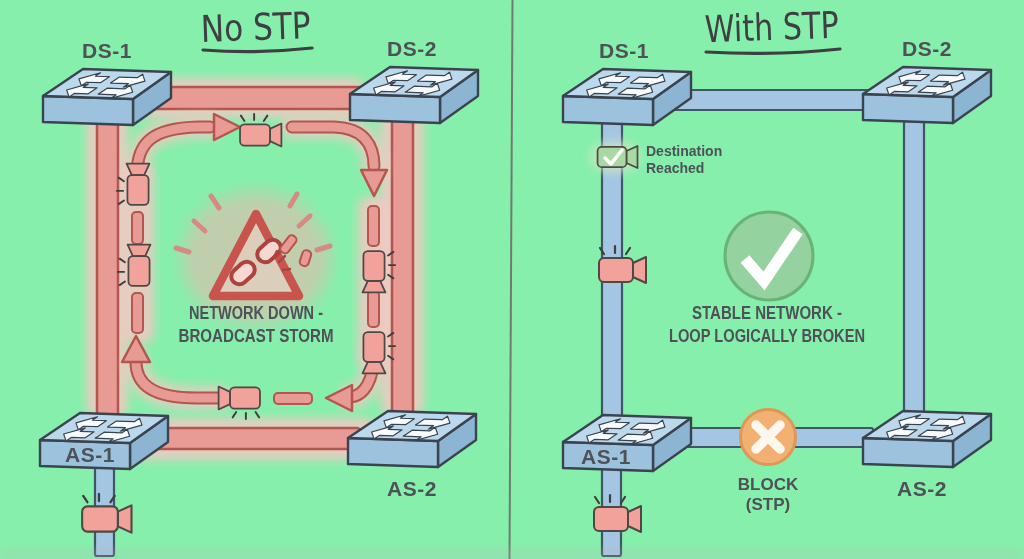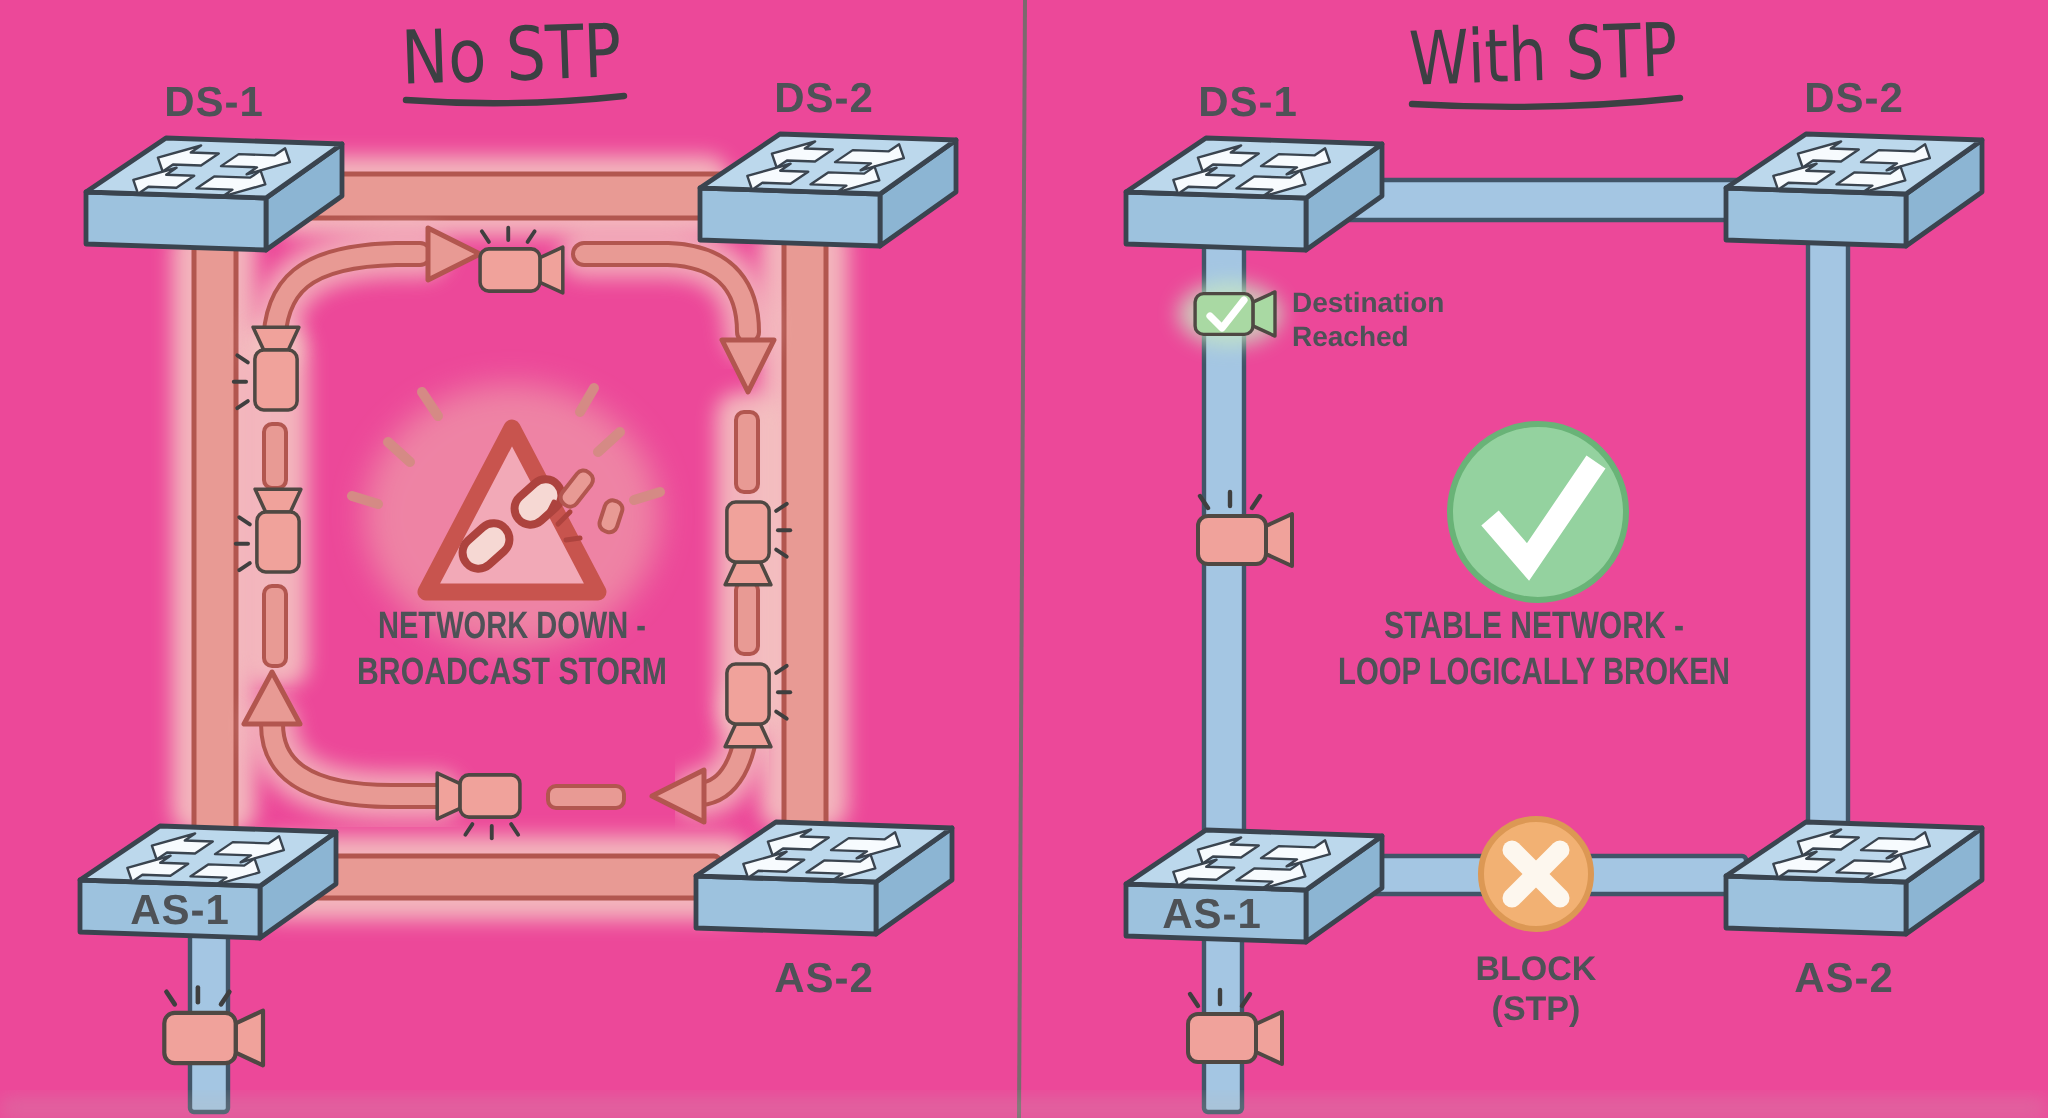--- a/index.html
+++ b/index.html
@@ -1,16 +1,16 @@
 <!DOCTYPE html>
 <html style="--link-red: #e89a94; --link-red-outline: #b2564f; --glow-red: #f4c8c3; --link-blue: #a4c6e3; --link-blue-outline: #415568; --switch-top: #bcd8ec; --switch-front: #9dc2de; --switch-side: #8cb5d3; --switch-outline: #3a444f; --camera-red: #f0a29b; --camera-green: #a9d9a3; --success-green: #94d29f; --block-orange: #f2b173; --text-dark: #4e5257; --title-ink: #3c4043; --warning-red: #c8544e;"><head>
 <meta charset="utf-8">
 <style>
   html,body{margin:0;padding:0;background:#ffffff;}
-  .stage{width:1024px;height:559px;position:relative;overflow:hidden;background:#ec4899;}
+  .stage{width:1024px;height:559px;position:relative;overflow:hidden;background:#86efac;}
   svg{display:block;}
   .link-red{fill:var(--link-red,#e89a94);stroke:var(--link-red-outline,#b2564f);stroke-width:2.5;}
   .link-blue{fill:var(--link-blue,#a4c6e3);stroke:var(--link-blue-outline,#415568);stroke-width:2.2;}
   .glow{fill:var(--glow-red,#f4c8c3);opacity:.85;filter:url(#blur5);}
   .blob{fill:#f0b4ae;opacity:.55;filter:url(#blur8);}
   .loop-glow{fill:none;stroke:var(--glow-red,#f4c8c3);stroke-width:24;opacity:.75;filter:url(#blur5);stroke-linecap:round;}
   .loop-casing{fill:none;stroke:var(--link-red-outline,#b2564f);stroke-width:13;stroke-linecap:round;}
   .loop-inner{fill:none;stroke:var(--link-red,#e89a94);stroke-width:9;stroke-linecap:round;}
   .dash-red{fill:var(--link-red,#e89a94);stroke:var(--link-red-outline,#b2564f);stroke-width:2;}
   .arrowhead{fill:var(--link-red,#e89a94);stroke:var(--link-red-outline,#b2564f);stroke-width:2.5;stroke-linejoin:round;}

